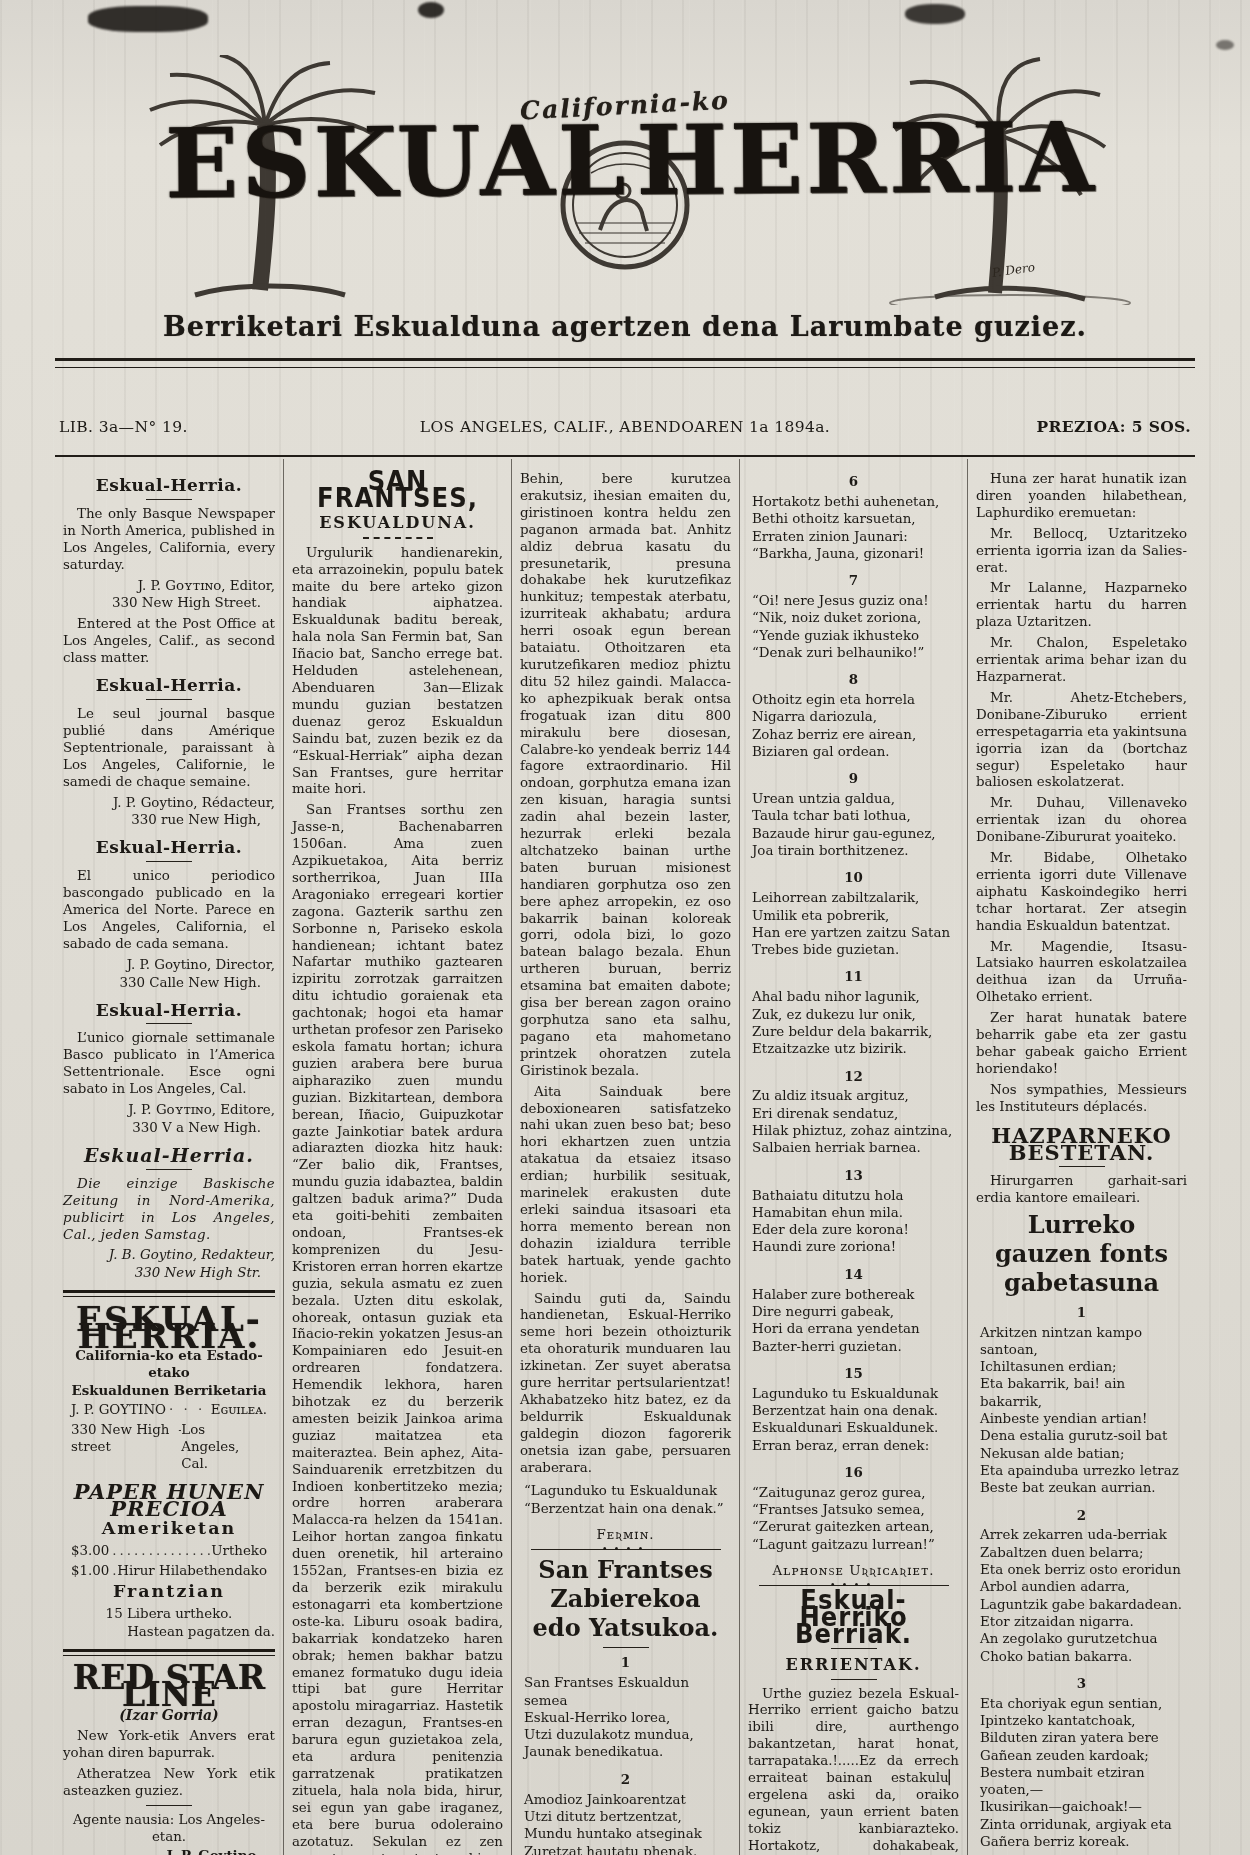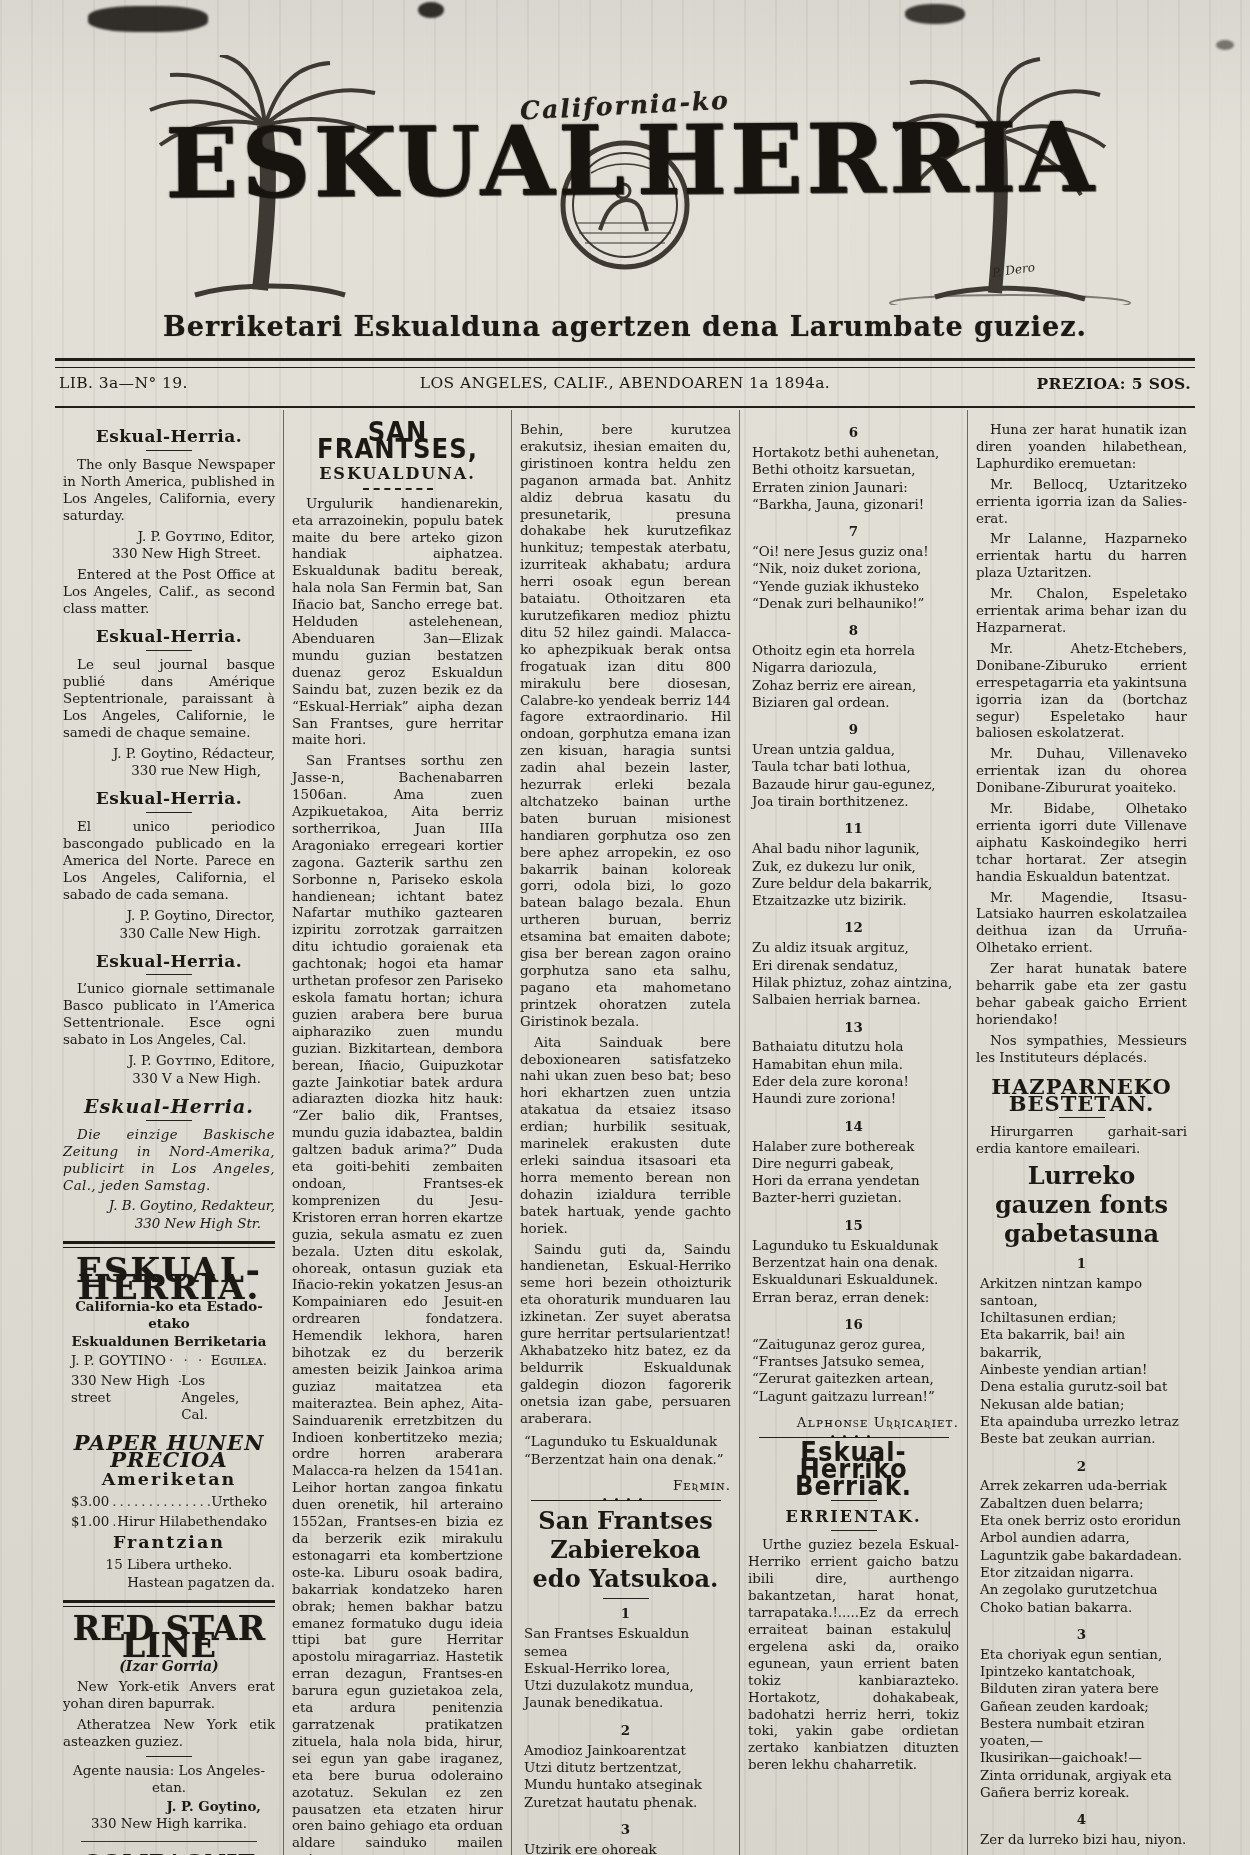--- a/index.html
+++ b/index.html
@@ -24,21 +24,21 @@
     transform:rotate(-.4deg);}
   .script-cali{position:absolute;left:0;right:0;top:36px;text-align:center;
     font-style:italic;font-weight:bold;font-size:25px;letter-spacing:2px;color:#241f19;
     transform:rotate(-3deg);text-shadow:0 0 1px rgba(0,0,0,.6);}
   .signature{position:absolute;right:160px;bottom:28px;font-style:italic;font-size:12px;color:#2c261f;transform:rotate(-8deg);}
   .subtitle{ text-align:center;font-weight:bold;font-size:27px;letter-spacing:1px;margin-top:6px;
     text-shadow:0 0 1px rgba(20,15,10,.5);}
 
   
   .rule-double{margin-top:16px;height:6px;border-top:3px solid #211d18;border-bottom:1px solid #211d18;}
-  .dateline{display:flex;align-items:flex-start;padding:6px 4px 13px;font-size:15.5px;letter-spacing:.4px;}
+  .dateline{display:flex;align-items:flex-end;padding:6px 4px 19px;font-size:15.5px;letter-spacing:.4px;margin-top:43px;}
   .dl-left{width:22%;}
   .dl-center{width:56%;text-align:center;}
   .dl-right{width:22%;text-align:right;font-weight:bold;}
   .rule-single{height:2px;border-top:2px solid #211d18;}
 
   
   .cols{display:flex;height:1448px;overflow:hidden;}
   .col{width:20%;padding:8px 8px 0 8px;box-sizing:border-box;overflow:hidden;font-size:13.4px;line-height:16.9px;}
   .col + .col{border-left:1px solid rgba(45,40,34,.65);}
 
@@ -55,21 +55,21 @@
   .frak{font-style:italic;letter-spacing:.4px;}
 
   .para{margin:4px 0;text-align:justify;text-indent:14px;}
   .para.ni{text-indent:0;}
   .ln{margin:1px 0;}
   .ln.center{text-align:center;}
   .ln.right{text-align:right;}
   .ln.left{text-align:center;}
   .ln.italic{font-style:italic;}
   .ln.bold{font-weight:bold;}
-  .ln.sc{font-variant:small-caps;letter-spacing:1px;}
+  .ln.sc{font-variant:small-caps;letter-spacing:1px;text-align:center;}
   .ln.big{font-size:14px;font-weight:bold;}
   .ln.pad-r{padding-right:14px;}
   .leader{display:flex;align-items:baseline;margin:3px 8px;}
   .leader .dots{flex:1;overflow:hidden;white-space:nowrap;letter-spacing:3px;opacity:.85;padding:0 3px;}
   .divider{width:46px;margin:5px auto 6px;border-top:1px solid #24201a;}
   .divider.dash{width:70px;border-top:2px dashed #24201a;}
   .divider.dots-orn{width:190px;position:relative;border-top:1px solid #24201a;}
   .divider.dots-orn:after{content:"\2022 \2022\2022 \2022";position:absolute;left:0;right:0;top:-9px;text-align:center;letter-spacing:6px;font-size:10px;background:transparent;}
   .rule-hv{margin:8px 0;border-top:3px solid #1e1a15;border-bottom:1px solid #1e1a15;height:3px;}
   .rule-lt{margin:8px 18px;border-top:1px solid #3a342c;}
@@ -274,20 +274,27 @@
           <div class="vline">Biziaren gal ordean.</div>
         </div>
         <div class="verse">
           <div class="vnum">9</div>
           <div class="vline">Urean untzia galdua,</div>
           <div class="vline">Taula tchar bati lothua,</div>
           <div class="vline">Bazaude hirur gau-egunez,</div>
           <div class="vline">Joa tirain borthitzenez.</div>
         </div>
         <div class="verse">
+          <div class="vnum">10</div>
+          <div class="vline">Leihorrean zabiltzalarik,</div>
+          <div class="vline">Umilik eta pobrerik,</div>
+          <div class="vline">Han ere yartzen zaitzu Satan</div>
+          <div class="vline">Trebes bide guzietan.</div>
+        </div>
+        <div class="verse">
           <div class="vnum">11</div>
           <div class="vline">Ahal badu nihor lagunik,</div>
           <div class="vline">Zuk, ez dukezu lur onik,</div>
           <div class="vline">Zure beldur dela bakarrik,</div>
           <div class="vline">Etzaitzazke utz bizirik.</div>
         </div>
         <div class="verse">
           <div class="vnum">12</div>
           <div class="vline">Zu aldiz itsuak argituz,</div>
           <div class="vline">Eri direnak sendatuz,</div>

